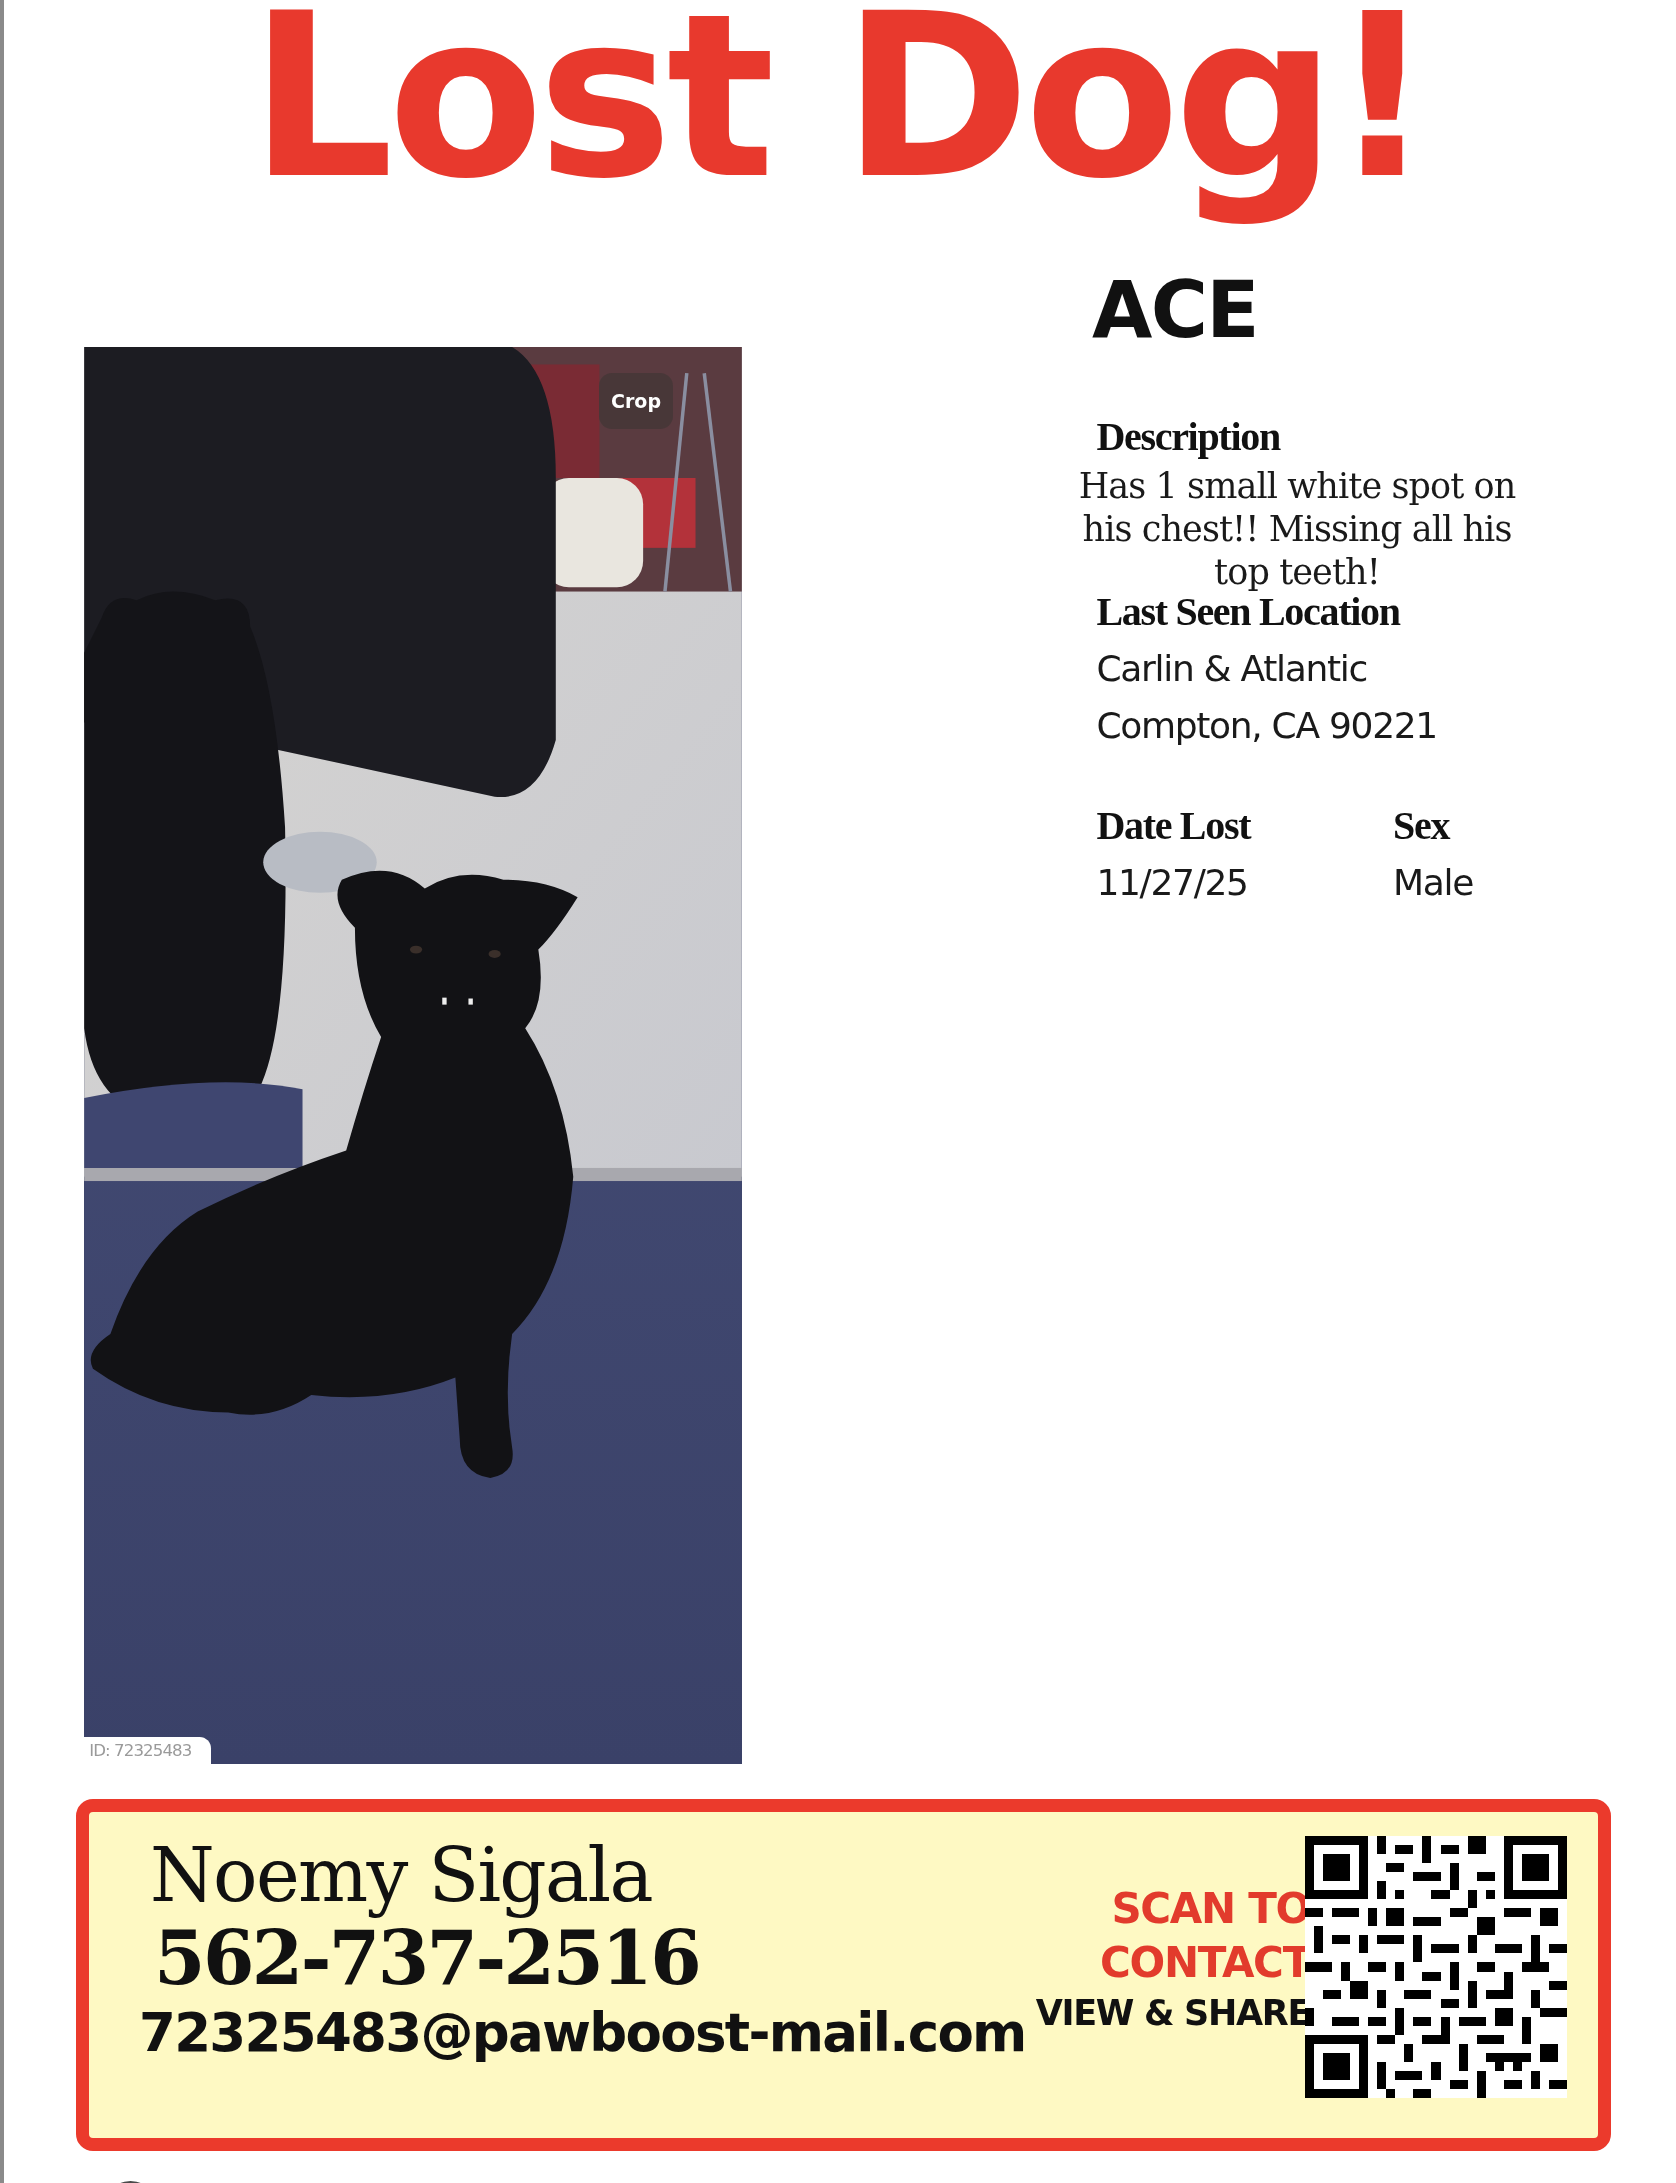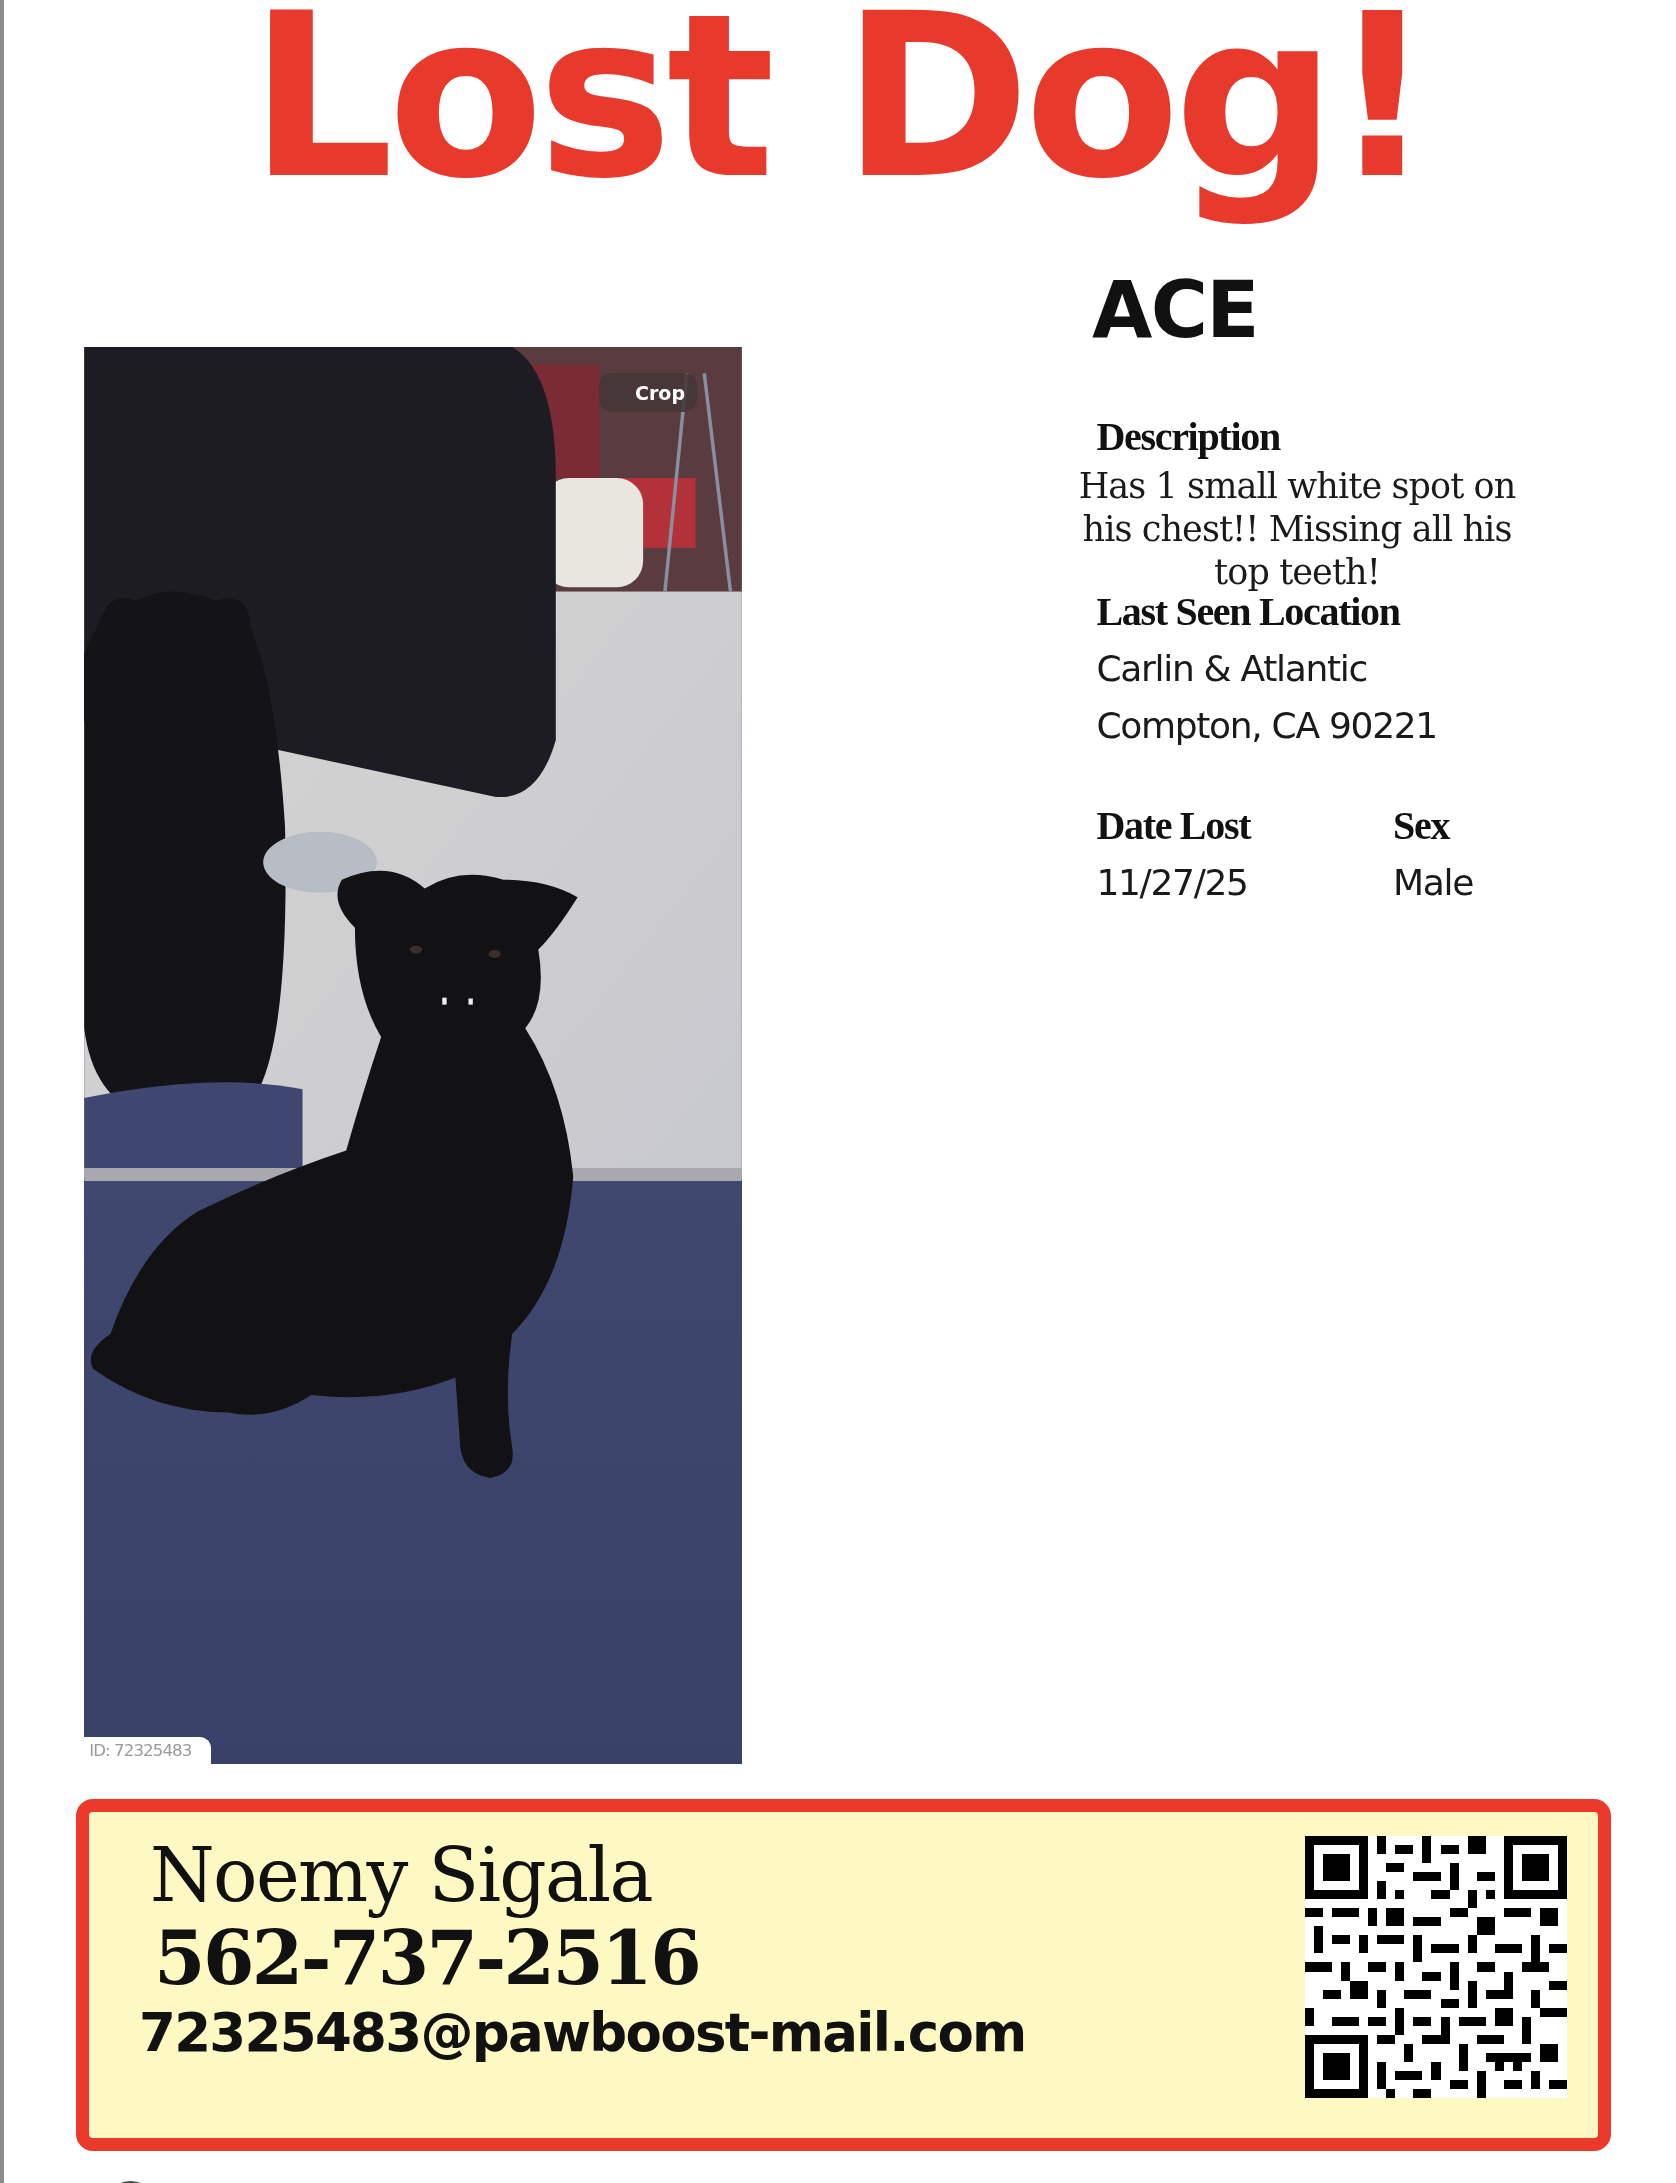--- a/index.html
+++ b/index.html
@@ -25,23 +25,23 @@
   .alert-band .megaphone { width:48px; height:48px; margin-right:7.9px; }
   .alert-band .brand { font-family:"DejaVu Sans", sans-serif; font-weight:bold; font-size:31px; letter-spacing:-0.4px; }
   .alert-band .loc { font-family:"DejaVu Sans", sans-serif; font-size:29px; margin-left:10.5px; color:#fde8e4; font-weight:normal; letter-spacing:-0.9px; }
 
   .photo {
     position:absolute; left:0; top:65px; width:658px; height:1417px; overflow:hidden;
     background:#3b4263;
   }
   .photo svg { position:absolute; left:0; top:0; }
   .crop-chip {
-    position:absolute; left:515px; top:26px; width:74px; height:39px; border-radius:13px;
+    position:absolute; left:515px; top:26px; width:74px; height:56px; border-radius:13px;
     background:rgba(70,55,55,0.88); color:#fff; font-family:"DejaVu Sans", sans-serif; font-weight:bold;
-    font-size:19px; display:flex; align-items:center; justify-content:center;padding-left:24px;
+    font-size:19px; display:flex; align-items:center; justify-content:center;
   }
   .id-tab {
     position:absolute; left:0; bottom:0; height:27px; width:127px; background:#fff;
     border-top-right-radius:11.4px; color:#9a9a9a; font-family:"DejaVu Sans", sans-serif; font-size:16.6px;
     display:flex; align-items:center; padding-left:5.2px; box-sizing:border-box; letter-spacing:-0.9px;
   }
 
   
   .info { position:absolute; left:1092px; top:271px; width:480px; }
   .pet-name { position:absolute; left:0; top:0; font-family:"DejaVu Sans", sans-serif; font-weight:bold; font-size:78px; letter-spacing:-1.7px; line-height:1; }
@@ -140,20 +140,25 @@
 
   <div class="label" style="left:301px; top:535px;">Sex</div>
   <div class="val" style="left:301px; top:594px;">Male</div>
 </div>
 
 <div class="contact">
   <div class="owner-name">Noemy Sigala</div>
   <div class="owner-phone">562-737-2516</div>
   <div class="owner-email">72325483@pawboost-mail.com</div>
 
+  <div class="scan-block">
+    <span class="scan-line">SCAN TO</span>
+    <span class="scan-line">CONTACT</span>
+    <span class="share-line">VIEW &amp; SHARE</span>
+  </div>
 
   <svg class="qr" viewBox="0 0 29 29" shape-rendering="crispEdges">
     <rect width="29" height="29" fill="#fff"></rect>
     <g fill="#000">
 
       <rect x="0" y="0" width="7" height="7"></rect>
         <rect x="1" y="1" width="5" height="5" fill="#fff"></rect>
         <rect x="2" y="2" width="3" height="3"></rect>
       <rect x="22" y="0" width="7" height="7"></rect>
         <rect x="23" y="1" width="5" height="5" fill="#fff"></rect>

